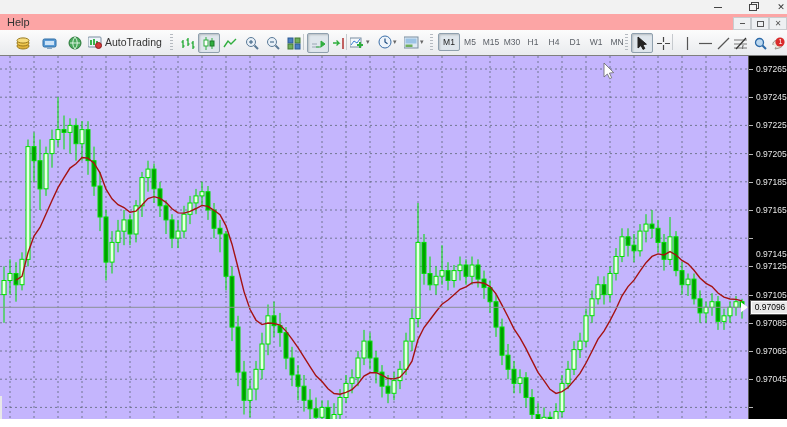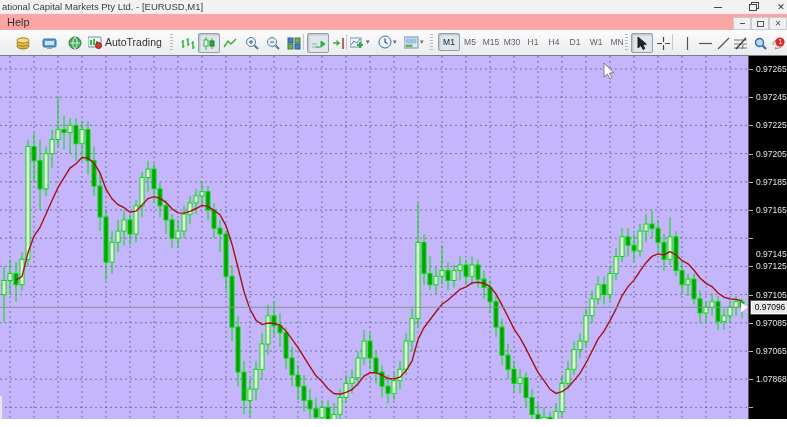--- a/index.html
+++ b/index.html
@@ -46,21 +46,20 @@
            outline:1px solid #555;font-size:8.5px;color:#000;line-height:11px;text-align:center;}
   .cursor-arrow{position:absolute;left:603px;top:6px;}
   .corner-artifact{position:absolute;left:0;top:340px;width:2px;height:24px;background:#e8e8e8;}
   .cut-strip{position:absolute;left:0;top:419px;width:787px;height:8px;background:#fff;}
   svg{display:block;}
 </style>
 </head>
 <body>
 
 <div class="titlebar">
-  <span class="title">ational Capital Markets Pty Ltd. - [EURUSD,M1]</span>
   <span class="win-btn" style="left:705px"><span class="bar"></span></span>
   <span class="win-btn" style="left:740px"><span class="sq"></span></span>
   <span class="win-btn" style="left:768px"><span class="x">✕</span></span>
 </div>
 
 <div class="menubar">
   <span class="menu-item">Help</span>
   <span class="child-btn" style="left:733px"><span class="bar"></span></span>
   <span class="child-btn" style="left:751px"><span class="sq"></span></span>
   <span class="child-btn" style="left:769px">✕</span>
@@ -558,20 +557,20 @@
       <div class="axis-label" style="top: 177.2px; margin-top: 16px;">0.97145</div>
       <div class="axis-tick" style="top: 210.4px;"></div>
       <div class="axis-label" style="top: 205.4px;">0.97125</div>
       <div class="axis-tick" style="top: 238.6px;"></div>
       <div class="axis-label" style="top: 233.6px;">0.97105</div>
       <div class="axis-tick" style="top: 266.8px;"></div>
       <div class="axis-label" style="top: 261.8px;">0.97085</div>
       <div class="axis-tick" style="top: 295px;"></div>
       <div class="axis-label" style="top: 290px;">0.97065</div>
       <div class="axis-tick" style="top: 323.2px;"></div>
-      <div class="axis-label" style="top: 318.2px;">1.07868</div>
+      <div class="axis-label" style="top: 318.2px;">0.97045</div>
       <div class="axis-tick" style="top: 351.4px;"></div>
       <div class="axis-label" style="top: 361px; margin-top: 48px;">0.97025</div>
       <div class="bid-box" style="top: 245.29px;">0.97096</div>
     </div>
 </div>
 
 <div class="cut-strip"></div>
 
 </body></html>

